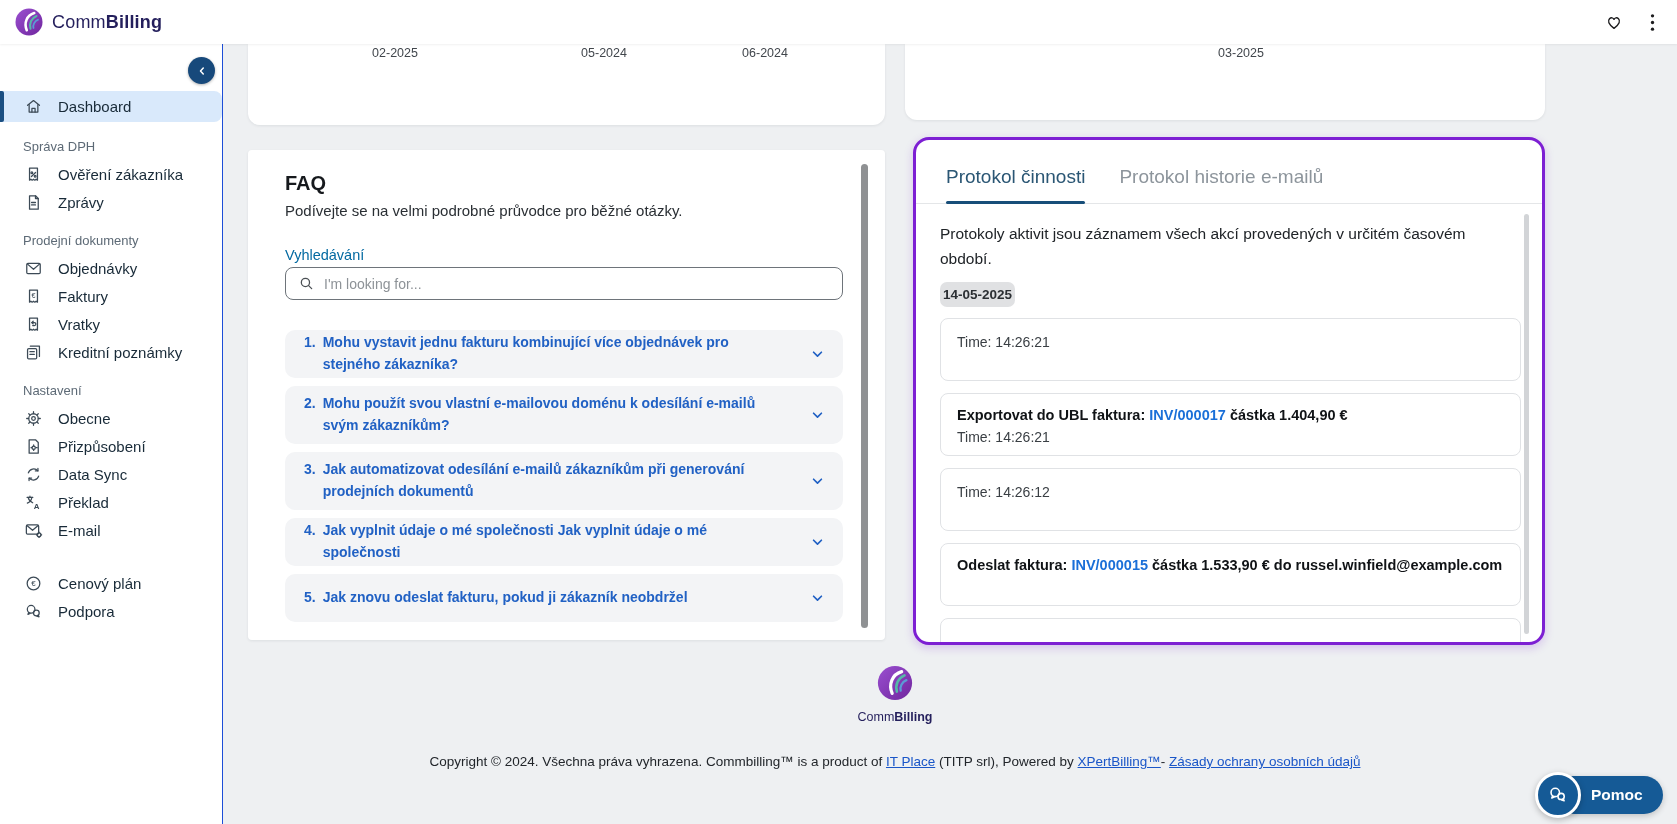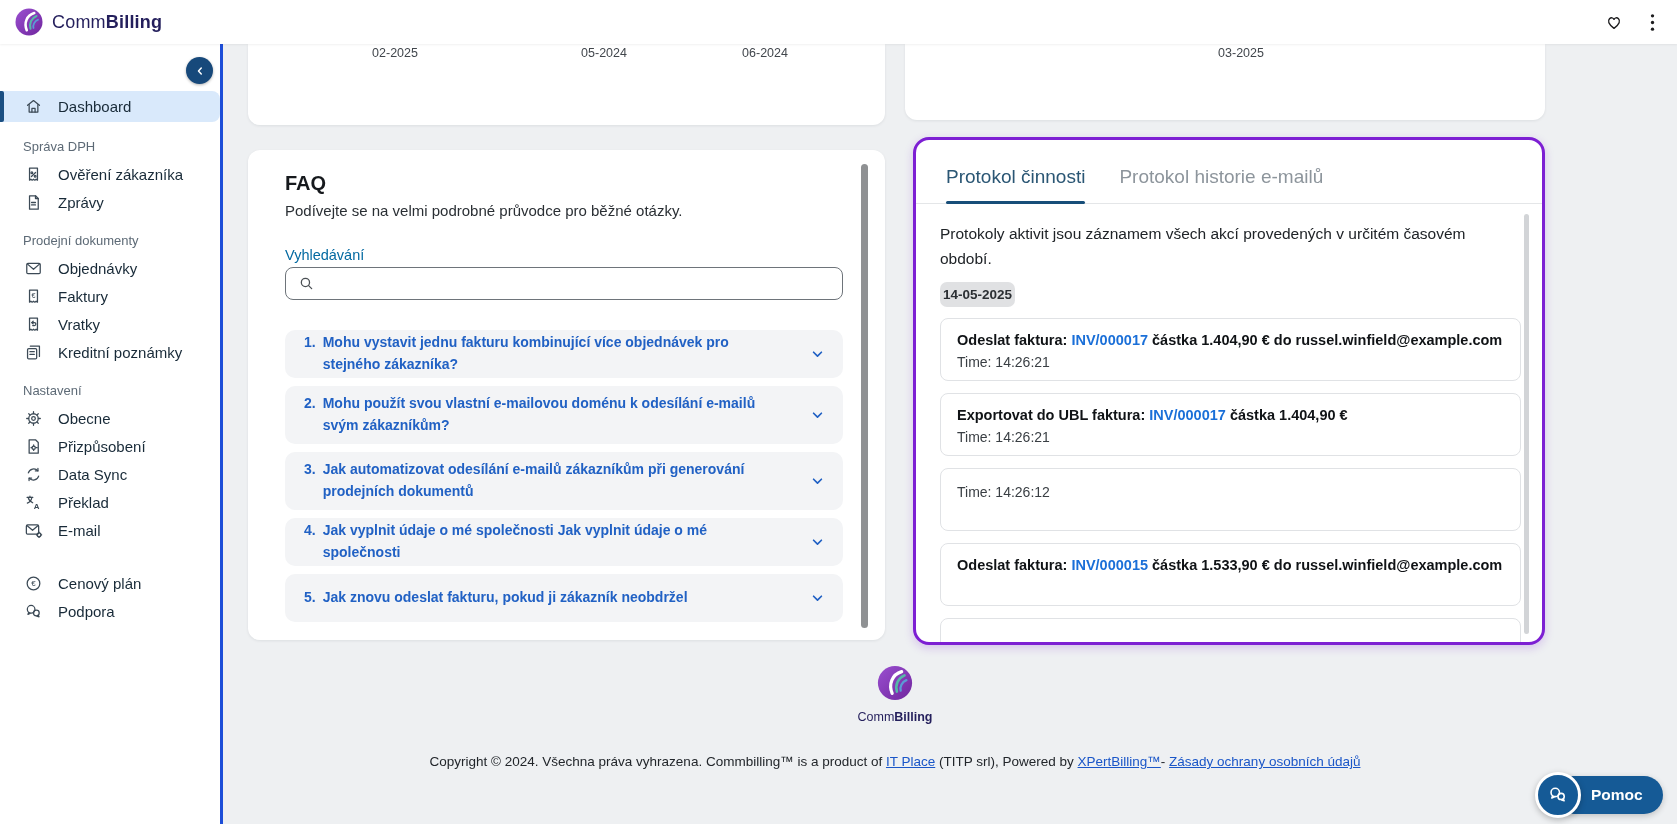--- a/index.html
+++ b/index.html
@@ -10,41 +10,41 @@
   
   .app-header { position:absolute; top:0; left:0; right:0; height:44px; background:#fff; z-index:30;
     display:flex; align-items:center; box-shadow:0 1px 2px rgba(0,0,0,.06); }
   .brand { display:flex; align-items:center; gap:8px; margin-left:14px; }
   .brand-text { font-size:18px; color:#241f5c; letter-spacing:.2px; }
   .brand-text b { font-weight:700; }
   .header-actions { margin-left:auto; display:flex; align-items:center; gap:26px; margin-right:22px; }
   .icon-btn { background:none; border:none; cursor:pointer; display:flex; align-items:center; color:#1d1d1f; }
 
   
-  .sidebar { position:absolute; top:44px; left:0; bottom:0; width:223px; background:#fff; border-right:3px solid #1d4ed8; z-index:20; }
+  .sidebar { position:absolute; top:44px; left:0; bottom:0; width:223px; background:#fff; border-right:1px solid #1d4ed8; z-index:20; }
   .collapse-btn { position:absolute; top:13px; right:7px; width:27px; height:27px; border-radius:50%;
     background:#17497b; border:none; color:#fff; display:flex; align-items:center; justify-content:center; cursor:pointer;
     box-shadow:0 1px 3px rgba(0,0,0,.3); }
   .nav { margin-top:47px; }
   .nav-item { position:relative; display:flex; align-items:center; gap:15px; height:27px; padding-left:24px;
     font-size:15px; color:#182a38; cursor:pointer; margin:1px 0; }
   .nav-item .nav-ic { width:19px; height:19px; color:#3c4a56; flex:0 0 19px; }
   .nav-item.active { height:31px; background:#d9e9fb; border-radius:0 8px 8px 0; margin:0 0 6px 0; }
   .nav-item.active::before { content:""; position:absolute; left:0; top:0; width:4px; height:100%; background:#1b4f82; border-radius:0 2px 2px 0; }
   .nav-section { font-size:13px; color:#5d6a76; margin:17px 0 7px 23px; }
   .nav-gap { height:24px; }
 
   
   .chart-card { position:absolute; background:#fff; border-radius:0 0 12px 12px; box-shadow:0 1px 3px rgba(16,24,40,.08); }
   #chart-card-left { left:248px; top:44px; width:637px; height:81px; }
   #chart-card-right { left:905px; top:44px; width:640px; height:76px; }
   .x-label { position:absolute; top:2px; transform:translateX(-50%); font-size:12.5px; color:#41464c; }
 
   
-  .faq-card { position:absolute; left:248px; top:150px; width:637px; height:490px; background:#fff; border-radius:12px;
+  .faq-card { position:absolute; left:248px; top:150px; width:637px; height:490px; background:#fff; border-radius:4px;
     box-shadow:0 1px 3px rgba(16,24,40,.08); overflow:hidden; }
   .faq-scrollbar { position:absolute; right:17px; top:14px; bottom:12px; width:7px; background:#8f9193; border-radius:4px; }
   .faq-title { position:absolute; left:37px; top:22px; font-size:20px; font-weight:700; color:#16191d; }
   .faq-subtitle { position:absolute; left:37px; top:52px; font-size:15px; color:#2a2f34; }
   .faq-search-label { position:absolute; left:37px; top:97px; font-size:14.5px; color:#0369a1; }
   .faq-search { position:absolute; left:37px; top:117px; width:558px; height:33px; border:1px solid #6e747a; border-radius:8px;
     background:#fff; display:flex; align-items:center; padding:0 12px; gap:9px; }
   .faq-search input { border:none; outline:none; flex:1; font-size:14px; font-family:"Liberation Sans",sans-serif; color:#333; background:transparent; }
   .faq-search input::placeholder { color:#8d9297; }
   .faq-item { position:absolute; left:37px; width:558px; background:#f3f4f6; border-radius:10px;
@@ -113,20 +113,21 @@
     <div class="faq-title">FAQ</div>
     <div class="faq-subtitle">Podívejte se na velmi podrobné průvodce pro běžné otázky.</div>
     <div class="faq-search-label">Vyhledávání</div>
     <div class="faq-search">
       <span style="color:#4a4f54">
         <svg width="17" height="17" viewBox="0 0 24 24" fill="none" stroke="currentColor" stroke-width="1.8" stroke-linecap="round">
             <circle cx="10.5" cy="10.5" r="5.8"></circle>
             <path d="M15 15l4.3 4.3"></path>
           </svg>
       </span>
+      <input type="text" placeholder="I'm looking for..." style="">
     </div>
     <div class="faq-scrollbar"></div>
 
     <div class="faq-item" id="faq-item-0">
       <div class="faq-q">
           <span class="faq-num">1.</span>
           <span class="faq-text">Mohu vystavit jednu fakturu kombinující více objednávek pro stejného zákazníka?</span>
         </div>
       <span class="faq-chevron">
           <svg width="17" height="17" viewBox="0 0 24 24" fill="none" stroke="currentColor" stroke-width="2.4" stroke-linecap="round" stroke-linejoin="round">
@@ -183,21 +184,20 @@
   <div class="activity-panel">
     <div class="tabs">
       <div class="tab active">Protokol činnosti</div>
       <div class="tab inactive">Protokol historie e-mailů</div>
     </div>
     <div class="act-desc">Protokoly aktivit jsou záznamem všech akcí provedených v určitém časovém období.</div>
     <div class="date-chip">14-05-2025</div>
     <div class="act-scrollbar"></div>
 
     <div class="entry" id="entry-0">
-      <div class="entry-line1"><span>Odeslat faktura: </span><a class="inv-link">INV/000017</a><span> částka 1.404,90 € do russel.winfield@example.com</span></div>
       <div class="entry-time">Time: 14:26:21</div>
     </div>
     <div class="entry" id="entry-1">
       <div class="entry-line1"><span>Exportovat do UBL faktura: </span><a class="inv-link">INV/000017</a><span> částka 1.404,90 €</span></div>
       <div class="entry-time">Time: 14:26:21</div>
     </div>
     <div class="entry" id="entry-2">
       <div class="entry-time">Time: 14:26:12</div>
     </div>
     <div class="entry" id="entry-3">

